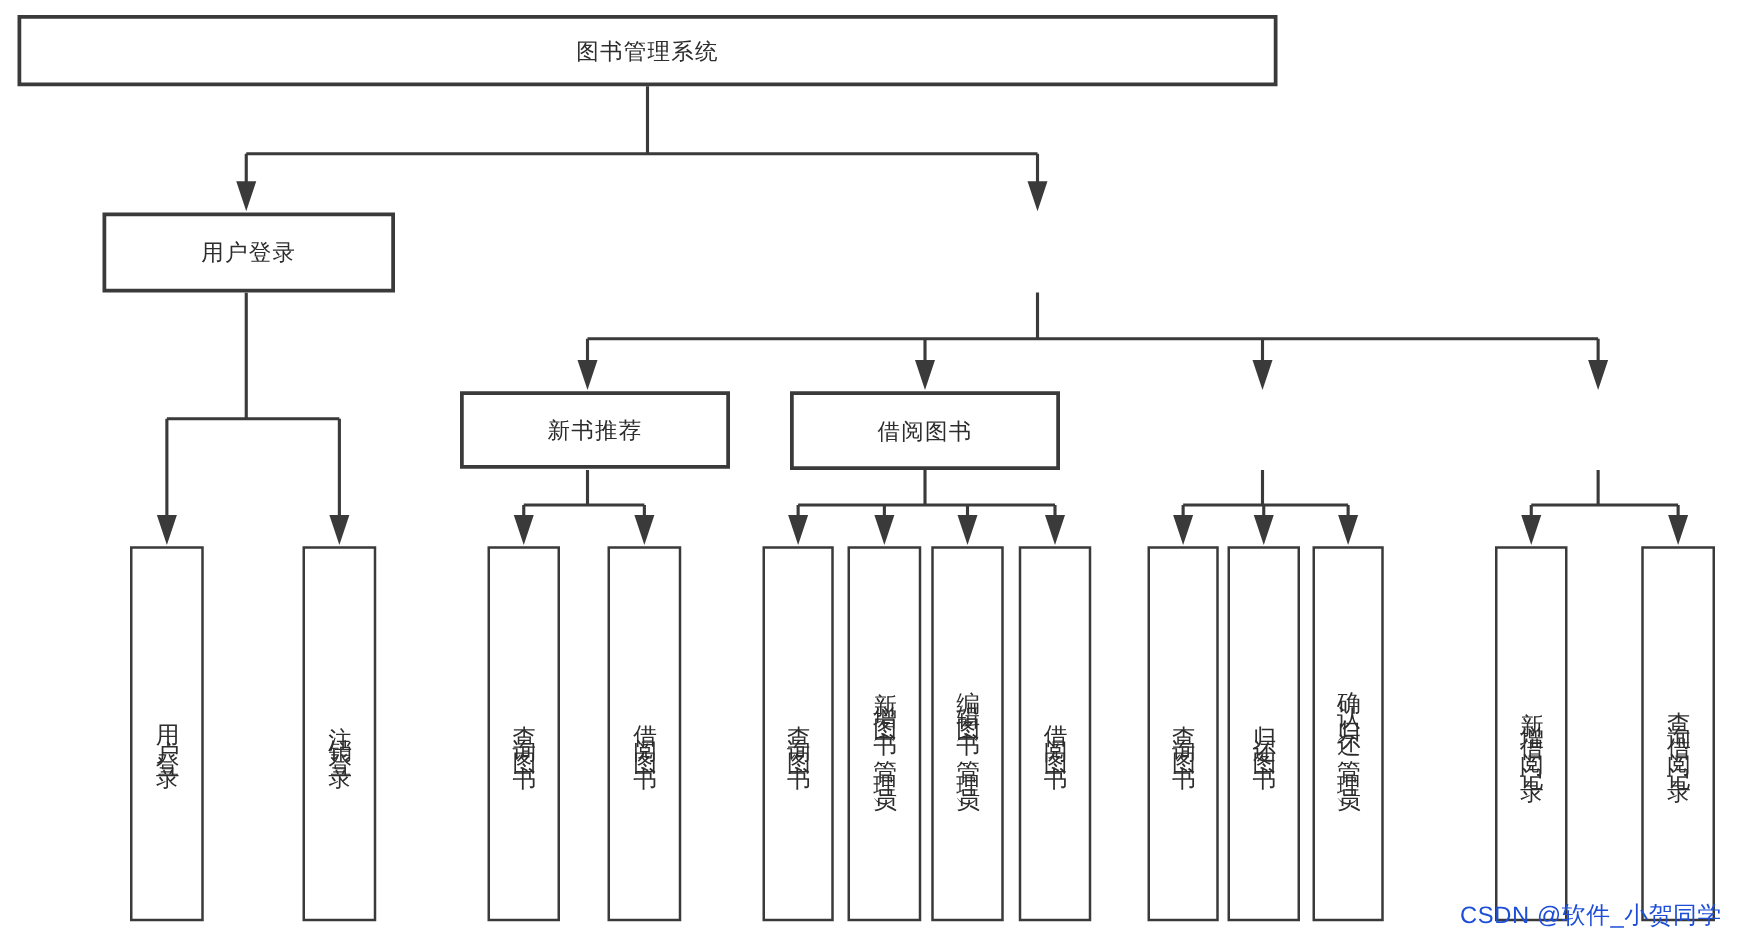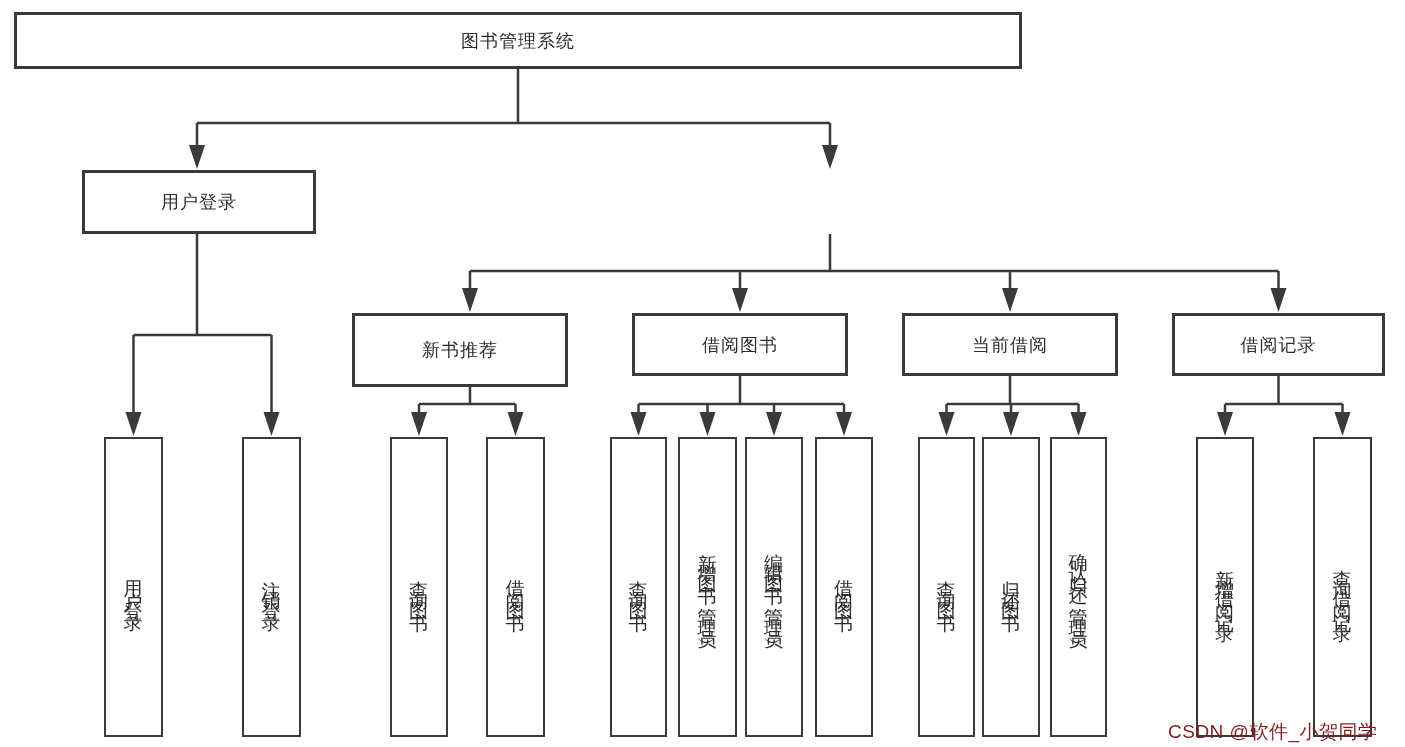--- a/index.html
+++ b/index.html
@@ -33,21 +33,21 @@
     line-height: 1;
     white-space: nowrap;
   }
   .watermark {
     position: absolute;
     left: 1168px;
     top: 719px;
     width: 237px;
     font-size: 19px;
     letter-spacing: 0.5px;
-    color: #7f1d1d;
+    color: #1d4ed8;
     z-index: 3;
     white-space: nowrap;
   }
 </style>
 </head>
 <body>
 
 <div class="stage">
 
   <svg class="wires" width="1405" height="747">
@@ -91,31 +91,25 @@
   </svg>
 
   <div class="box h" style="left:14px;top:12px;width:1008px;height:57px">
     <span>图书管理系统</span>
   </div>
 
   <div class="box h" style="left:82px;top:170px;width:234px;height:64px">
     <span>用户登录</span>
   </div>
 
-  <div class="box h" style="left:352px;top:313px;width:216px;height:74px">
+  <div class="box h" style="left:368px;top:313px;width:216px;height:62px">
     <span>新书推荐</span>
   </div>
   <div class="box h" style="left:632px;top:313px;width:216px;height:63px">
     <span>借阅图书</span>
-  </div>
-  <div class="box h" style="left:902px;top:313px;width:216px;height:63px">
-    <span>当前借阅</span>
-  </div>
-  <div class="box h" style="left:1172px;top:313px;width:213px;height:63px">
-    <span>借阅记录</span>
   </div>
 
   <div class="box v" style="left:104px;top:437px;width:59px;height:300px">
     <span>用户登录</span>
   </div>
   <div class="box v" style="left:242px;top:437px;width:59px;height:300px">
     <span>注销登录</span>
   </div>
 
   <div class="box v" style="left:390px;top:437px;width:58px;height:300px">

